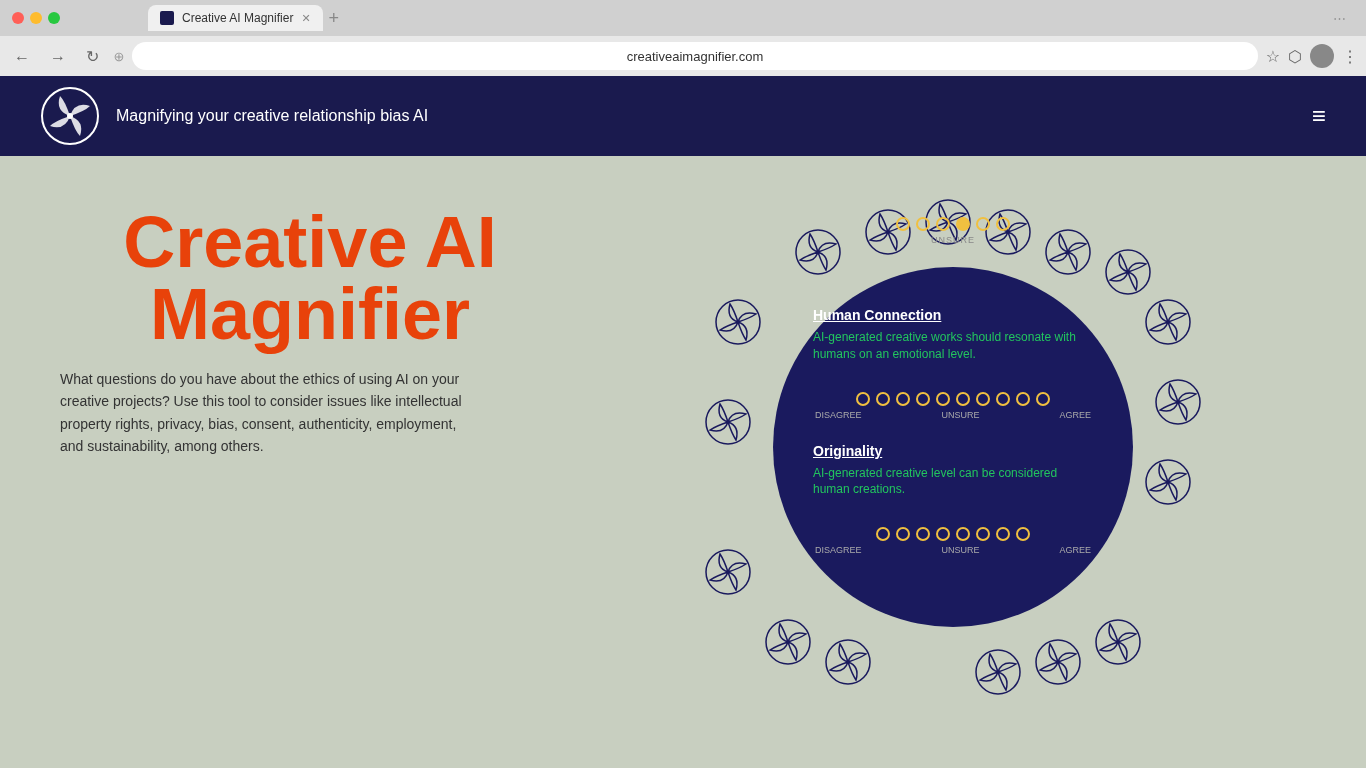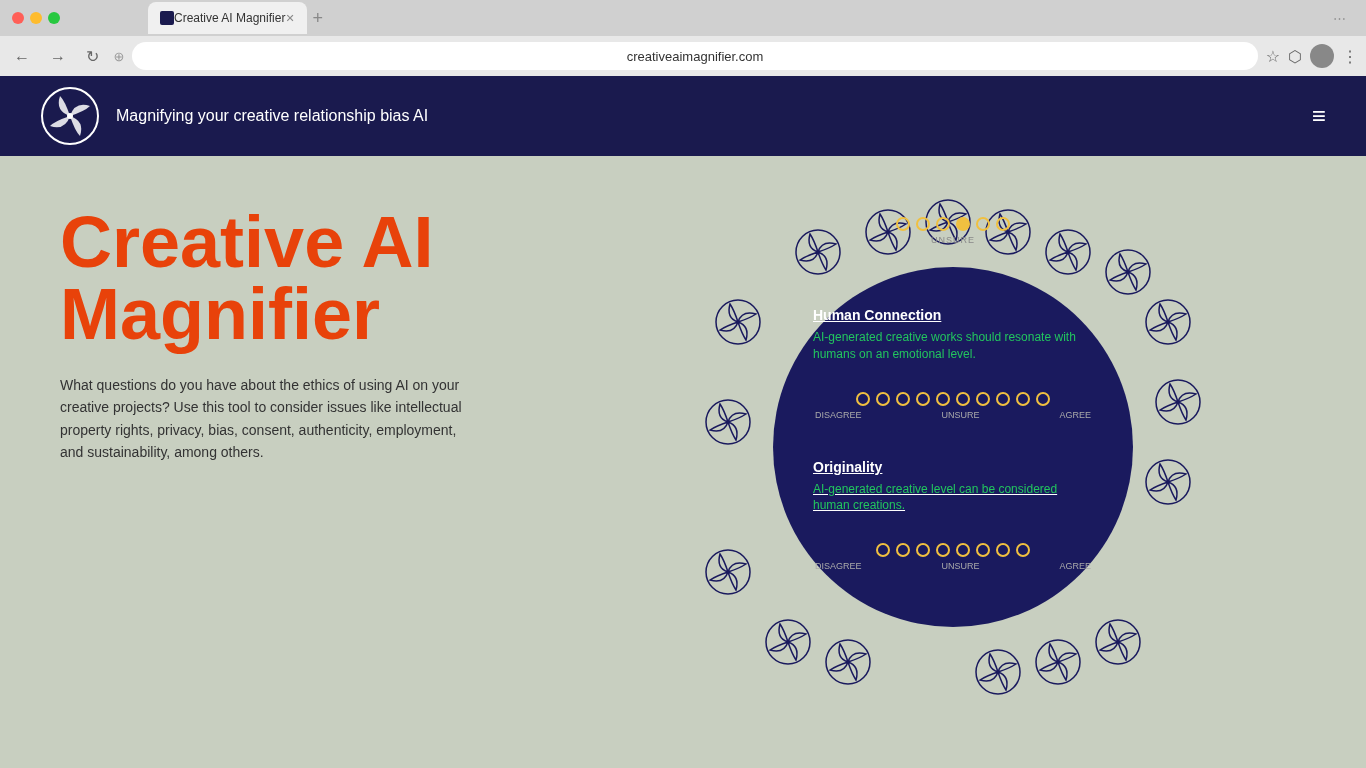--- a/index.html
+++ b/index.html
@@ -24,25 +24,26 @@
     .tl-yellow { background: #febc2e; }
     .tl-green { background: #28c840; }
     .tab-bar {
       display: flex;
       align-items: center;
       background: #d0d0d0;
       padding: 0 80px;
     }
     .tab {
       background: #f0f0f0;
-      height: 32px;
+      height: 26px;
       display: flex;
       align-items: center;
       padding: 0 12px;
       border-radius: 8px 8px 0 0;
+      gap: 8px;
       font-size: 12px;
       color: #333;
     }
     .tab-favicon { width: 14px; height: 14px; background: #1a1a4e; border-radius: 2px; }
     .tab-close { color: #888; font-size: 11px; cursor: pointer; }
     .new-tab-btn { background: none; border: none; font-size: 18px; color: #888; cursor: pointer; margin-left: 6px; }
     .address-bar {
       background: #e8e8e8;
       height: 40px;
       display: flex;
@@ -113,21 +114,22 @@
     }
     .hero-text {
       flex: 0 0 500px;
       padding-top: 10px;
     }
     .hero-title {
       font-size: 72px;
       font-weight: 900;
       color: #e8420a;
       line-height: 1.0;
-      margin-bottom: 24px;
+      margin-bottom: 18px;
+      text-align: center;
     }
     .hero-description {
       font-size: 14px;
       color: #333;
       line-height: 1.6;
       max-width: 420px;
     }
 
     
     .widget-area {
@@ -527,21 +529,21 @@
               <div class="dot"></div>
               <div class="dot"></div>
             </div>
             <div class="rating-labels">
               <span>DISAGREE</span>
               <span>UNSURE</span>
               <span>AGREE</span>
             </div>
           </div>
 
-          <div class="question-block" style="margin-top:20px;text-decoration:underline;">
+          <div class="question-block" style="margin-top:4px;">
             <div class="question-title">Originality</div>
             <div class="question-text">AI-generated creative level can be considered human creations.</div>
           </div>
 
           <div class="rating-row">
             <div class="dots-row">
               <div class="dot"></div>
               <div class="dot"></div>
               <div class="dot"></div>
               <div class="dot"></div>

